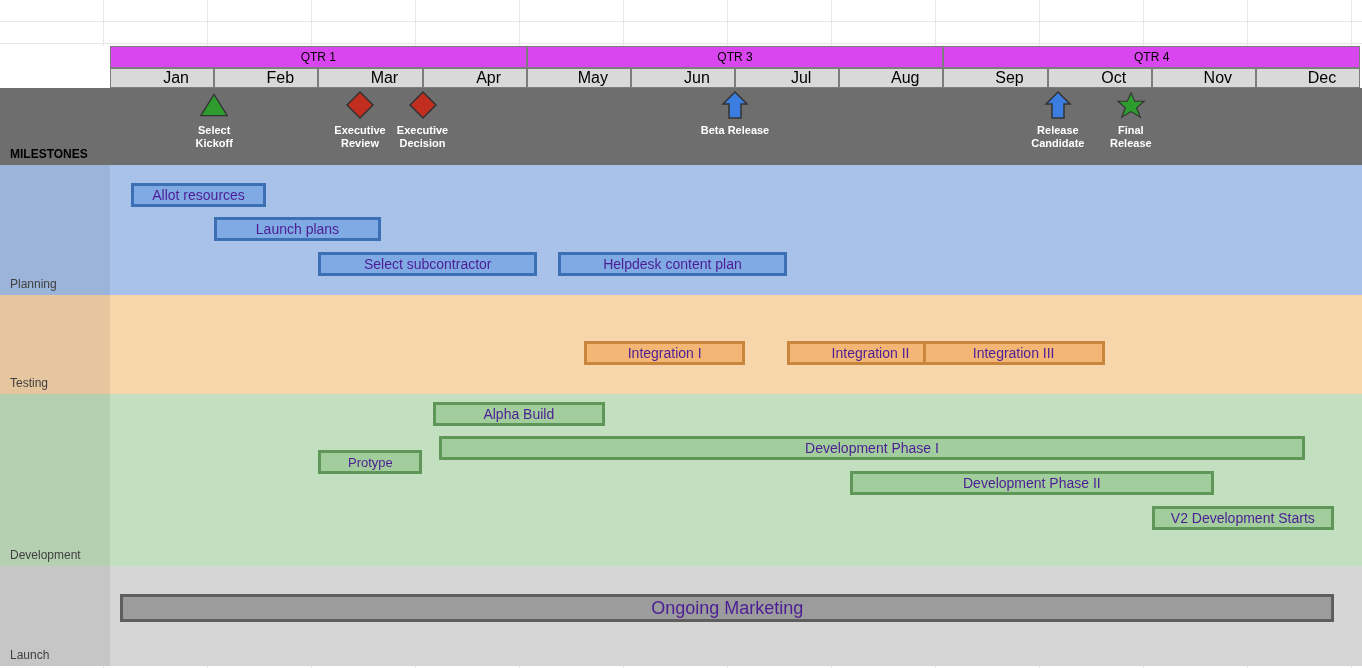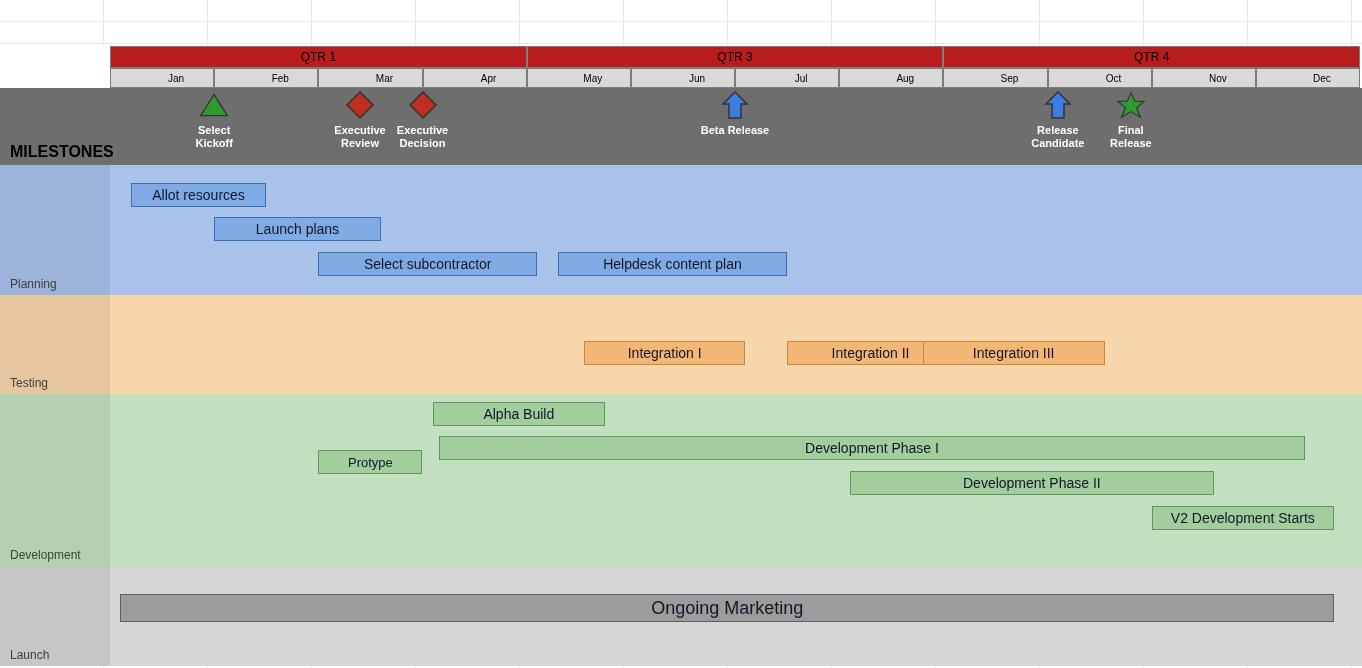--- a/index.html
+++ b/index.html
@@ -42,39 +42,39 @@
   .months   { top: 68px; height: 20px; }
   .q-cell, .m-cell {
     flex: 1;
     border: 1px solid #7c7c7c;
     display: flex;
     align-items: center;
     justify-content: center;
     font-size: 12px;
     background: #d9d9d9;
   }
-  .q-cell { background: #b91c1c; font-weight: 400; }
-  .m-cell { font-size: 10px; padding-left: 28px; }
+  .q-cell { background: #d946ef; font-weight: 400; }
+  .m-cell { font-size: 16px; padding-left: 28px; }
 
   
   .milestone-band {
     position: absolute;
     top: 88px;
     left: 0;
     width: 100%;
     height: 77px;
     background: #6e6e6e;
     color: #fff;
   }
   .milestone-label {
     position: absolute;
     left: 10px;
     bottom: 4px;
     font-weight: bold;
-    font-size: 16px;
+    font-size: 12px;
     color: #000;
   }
   .ms-item {
     position: absolute;
     top: 2px;
     text-align: center;
     width: 70px;
     font-size: 11px;
     font-weight: bold;
     line-height: 1.2;
@@ -112,25 +112,25 @@
     content: "";
     position: absolute;
     top: 0; left: 0; bottom: 0;
     width: var(--left-pad);
     background: rgba(0,0,0,0.07);
   }
 
   .bar {
     position: absolute;
     height: 24px;
-    border: 1px solid #0f172a;
+    border: 3px solid #0f172a;
     display: flex;
     align-items: center;
     justify-content: center;
-    color: #0f172a;
+    color: #4c1d95;
     font-size: 14px;
     white-space: nowrap;
   }
   .bar.blue   { background: #80aae3; border-color: #3d6fb5; }
   .bar.orange { background: #f3b675; border-color: #c8873d; }
   .bar.green  { background: #a2cd9c; border-color: #5e9757; }
   .bar.grey   { background: #9c9c9c; border-color: #5e5e5e; font-size: 18px; height: 28px; }
   .bar.small  { font-size: 13px; }
 
   

